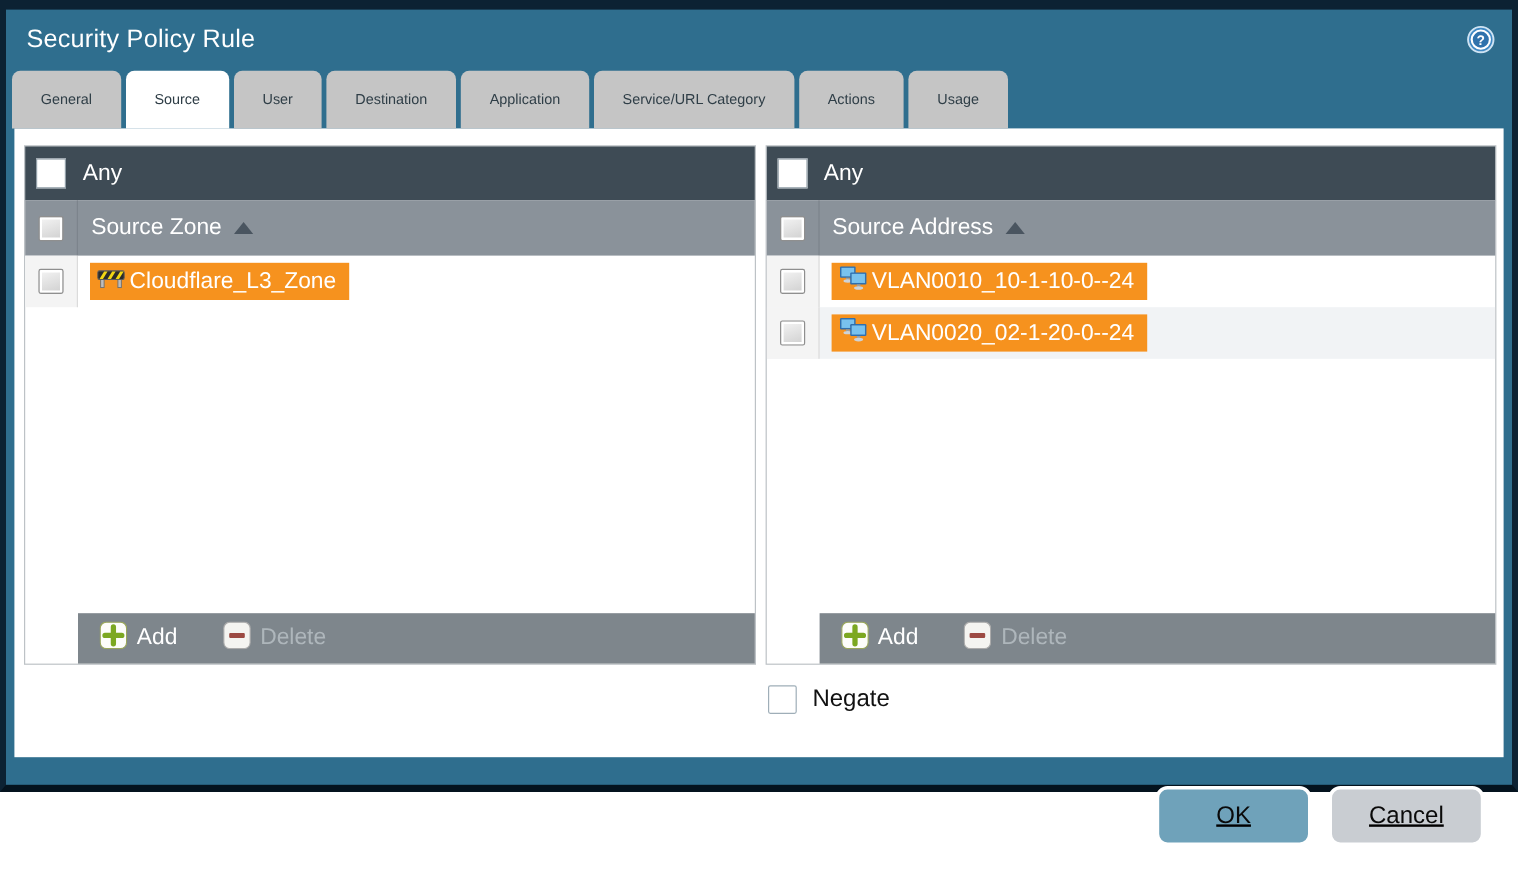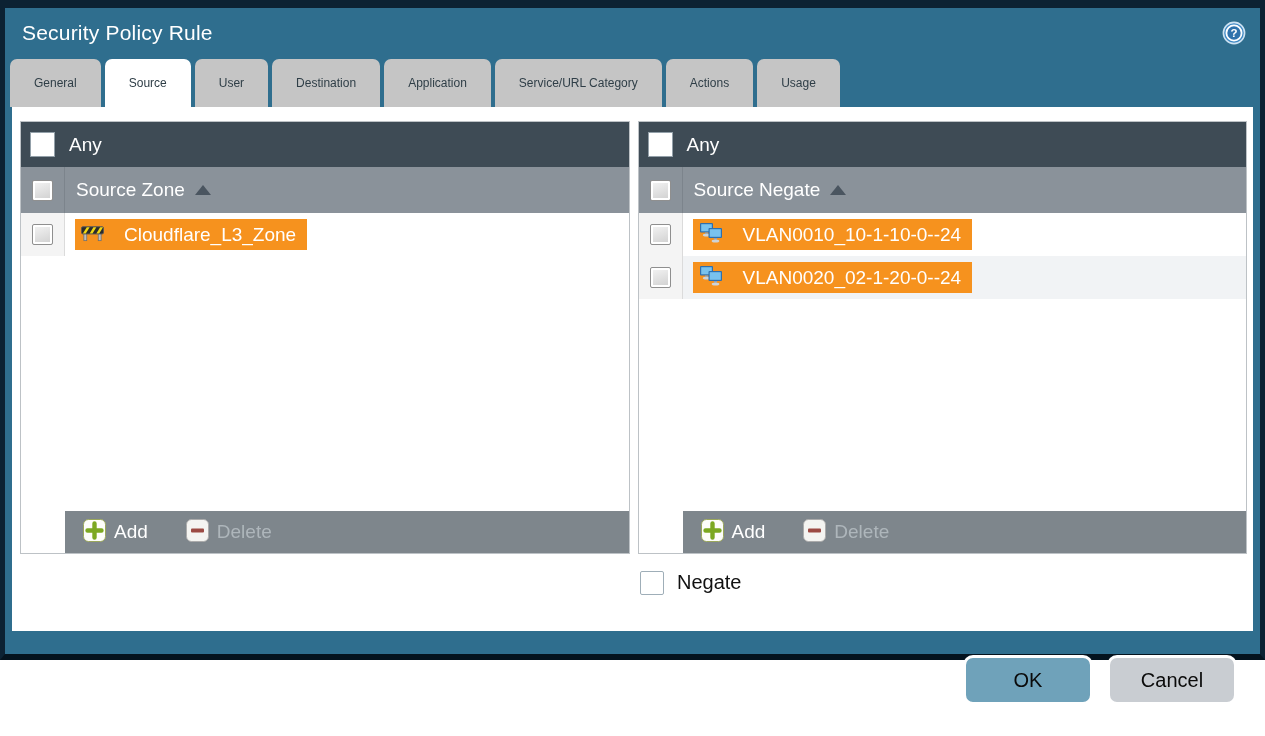--- a/index.html
+++ b/index.html
@@ -45,37 +45,37 @@
 
   .cb3d { width:21px; height:21px; border:1px solid #8F8F8F; border-radius:2px;
     background:linear-gradient(160deg,#f5f5f5 0%,#cfcfcf 100%);
     box-shadow:inset 0 0 0 2px #ffffff; cursor:pointer; }
 
   .list { flex:1; overflow:hidden; }
   .row { height:43px; display:flex; align-items:stretch; cursor:pointer; }
   .row.alt { background:#F1F3F5; }
   .row .cb-cell { background:#F4F4F4; border-right:1px solid #DBDBDB; }
   .row-content { display:flex; align-items:center; padding-left:10px; min-width:0; }
-  .chip { display:inline-flex; align-items:center; gap:20px; background:#F6921E;
+  .chip { display:inline-flex; align-items:center; gap:4px; background:#F6921E;
     color:#FFFFFF; font-size:19px; height:31px; padding:0 11px 0 6px; white-space:nowrap; }
 
   .panel-footer { height:42px; background:#7E868C; display:flex; align-items:center;
     padding-left:18px; gap:38px; flex:none;margin-left:44px; }
   .tool { display:flex; align-items:center; gap:8px; cursor:pointer; }
   .tool .t-label { font-size:19px; color:#FFFFFF; }
   .tool.disabled .t-label { color:#AEB6BB; cursor:default; }
 
   
   .negate-row { margin-top:17px; margin-left:620px; display:flex; align-items:flex-start; gap:13px; }
   .cb-negate { width:24px; height:24px; background:#FFFFFF; border:1px solid #9FAEB8;
     border-radius:2px; cursor:pointer; }
   .negate-row .label { font-size:20px; color:#111111; }
 
   
-  .dialog-footer { display:flex; justify-content:flex-end; gap:14px; padding:24px 23px 0 0; }
+  .dialog-footer { display:flex; justify-content:flex-end; gap:14px; padding:24px 23px 0 0;text-decoration:underline; }
   .btn { width:130px; height:50px; border-radius:10px; border:3px solid #FFFFFF;
     font-family:"Liberation Sans", sans-serif; font-size:20px; color:#0A0A0A;
     cursor:pointer; }
   .btn.ok { background:#6FA2BA; }
   .btn.cancel { background:#C9CDD2; }
 </style>
 </head>
 <body>
 
 <div class="dialog">
@@ -165,21 +165,21 @@
 
       <div class="panel">
         <div class="any-bar">
           <span class="cb-any"></span>
           <span class="label">Any</span>
         </div>
         <div class="col-header">
           <span class="cb-cell">
               <span class="cb3d"></span>
             </span>
-          <span class="label">Source Negate</span>
+          <span class="label">Source Address</span>
           <span class="sort-asc"></span>
         </div>
         <div class="list">
 
           <div class="row">
             <span class="cb-cell">
                 <span class="cb3d"></span>
               </span>
             <span class="row-content">
               <span class="chip">

